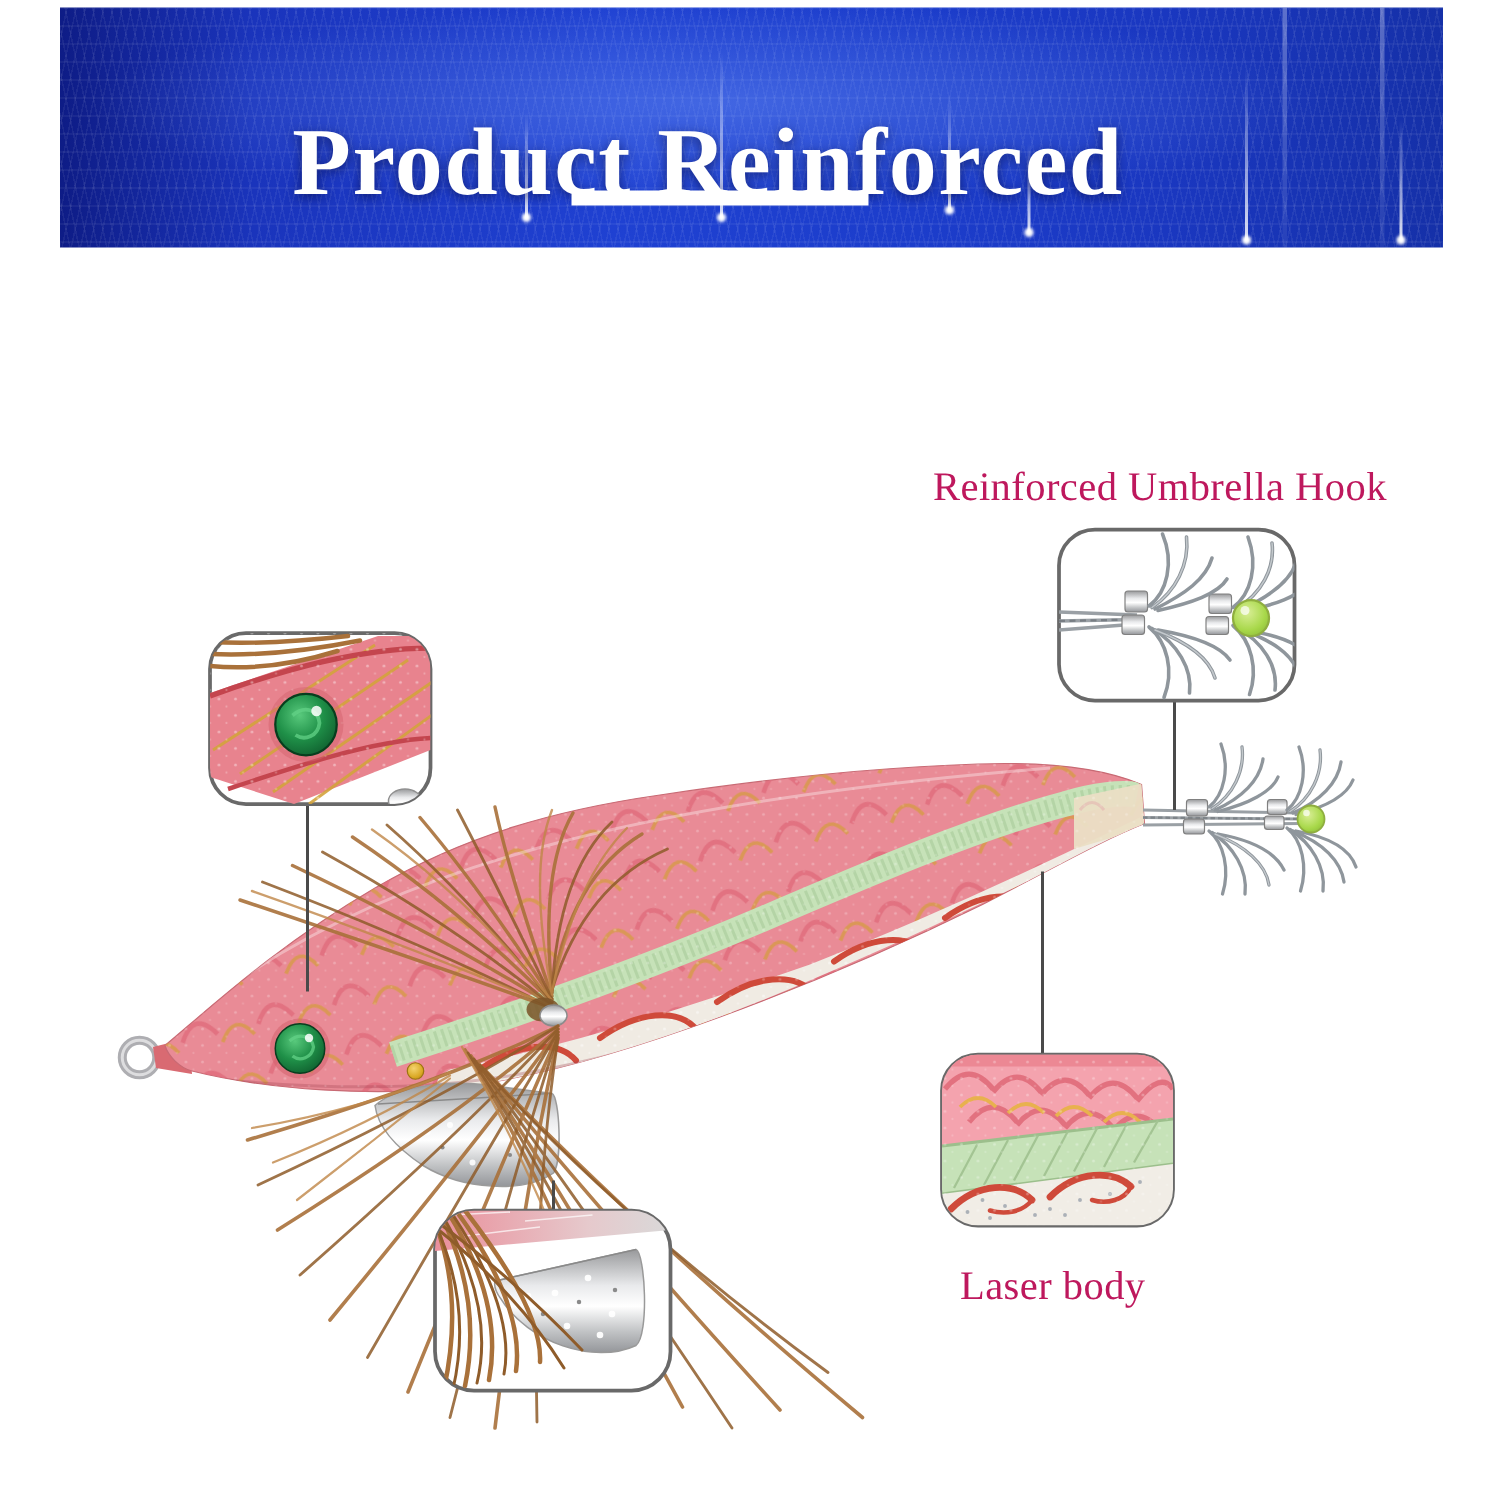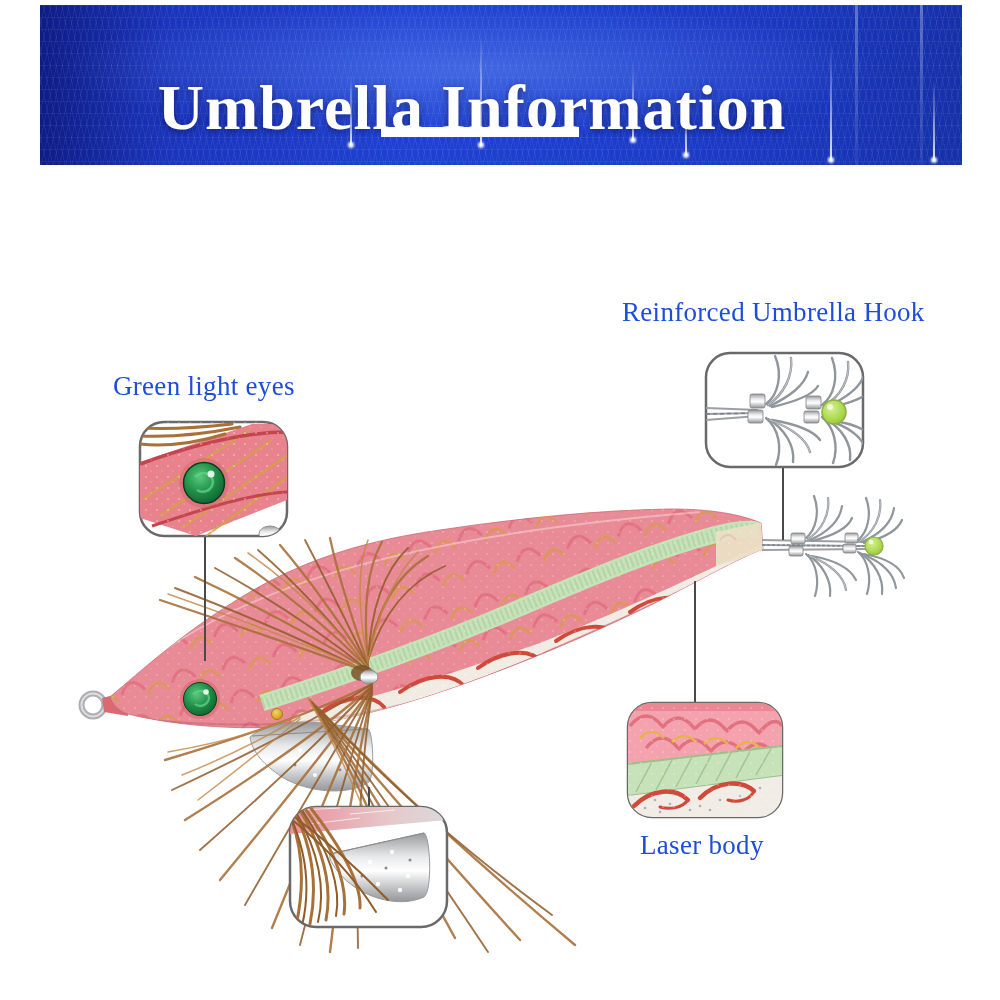--- a/index.html
+++ b/index.html
@@ -19,22 +19,22 @@
     text-shadow:0 2px 7px rgba(0,0,40,.5);}
   .banner-underline{position:absolute;left:341px;top:122px;width:198px;height:10px;background:#ffffff;}
   .seam{position:absolute;top:0;width:3px;height:100%;
     background:linear-gradient(180deg,rgba(255,255,255,.30),rgba(255,255,255,.06));}
   .streak{position:absolute;width:2px;
     background:linear-gradient(180deg,rgba(255,255,255,0),rgba(255,255,255,.85));}
   .streak::after{content:"";position:absolute;bottom:-3px;left:-2px;width:6px;height:6px;
     border-radius:50%;background:#fff;filter:blur(1px);}
 
   
-  .label{position:absolute;font-size:27px;line-height:30px;color:#1d4ed8;
-    letter-spacing:.3px;white-space:nowrap;}
+  .label{position:absolute;font-size:27px;line-height:30px;color:#be185d;
+    letter-spacing:.3px;white-space:nowrap;margin-top:12px;}
   #lbl-eyes{left:113px;top:371px;}
   #lbl-hook{left:622px;top:297px;}
   #lbl-laser{left:640px;top:830px;text-align:right;}
   #lbl-weight{left:159px;top:942px;}
 
   .illustration{position:absolute;left:0;top:0;width:1000px;height:1000px;}
 </style>
 </head>
 <body>
 
@@ -42,25 +42,24 @@
 
   <div class="banner">
     <div class="seam" style="left:815px"></div>
     <div class="seam" style="left:880px"></div>
     <div class="streak" style="left:310px;top:70px;height:70px"></div>
     <div class="streak" style="left:440px;top:30px;height:110px"></div>
     <div class="streak" style="left:592px;top:60px;height:75px"></div>
     <div class="streak" style="left:645px;top:90px;height:60px"></div>
     <div class="streak" style="left:790px;top:40px;height:115px"></div>
     <div class="streak" style="left:893px;top:75px;height:80px"></div>
-    <h1 class="banner-title">Umbrella Information</h1>
+    <h1 class="banner-title">Product Reinforced</h1>
     <div class="banner-underline"></div>
   </div>
 
-  <div class="label" id="lbl-eyes">Green light eyes</div>
   <div class="label" id="lbl-hook">Reinforced Umbrella Hook</div>
   <div class="label" id="lbl-laser">Laser body</div>
 
   <svg class="illustration" viewBox="0 0 1000 1000">
     <defs>
       <linearGradient id="silver" x1="0" y1="0" x2="0" y2="1">
         <stop offset="0" stop-color="#98999b"></stop>
           <stop offset="0.35" stop-color="#e9eaec"></stop>
         <stop offset="0.55" stop-color="#ffffff"></stop>
           <stop offset="0.8" stop-color="#c0c2c4"></stop>

